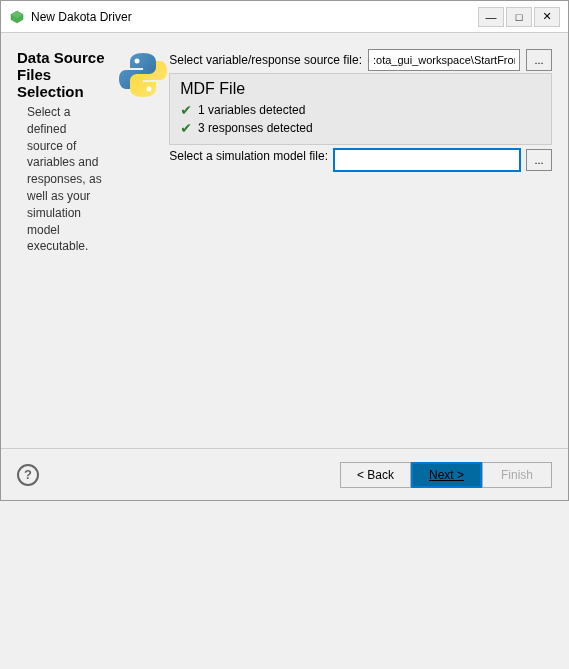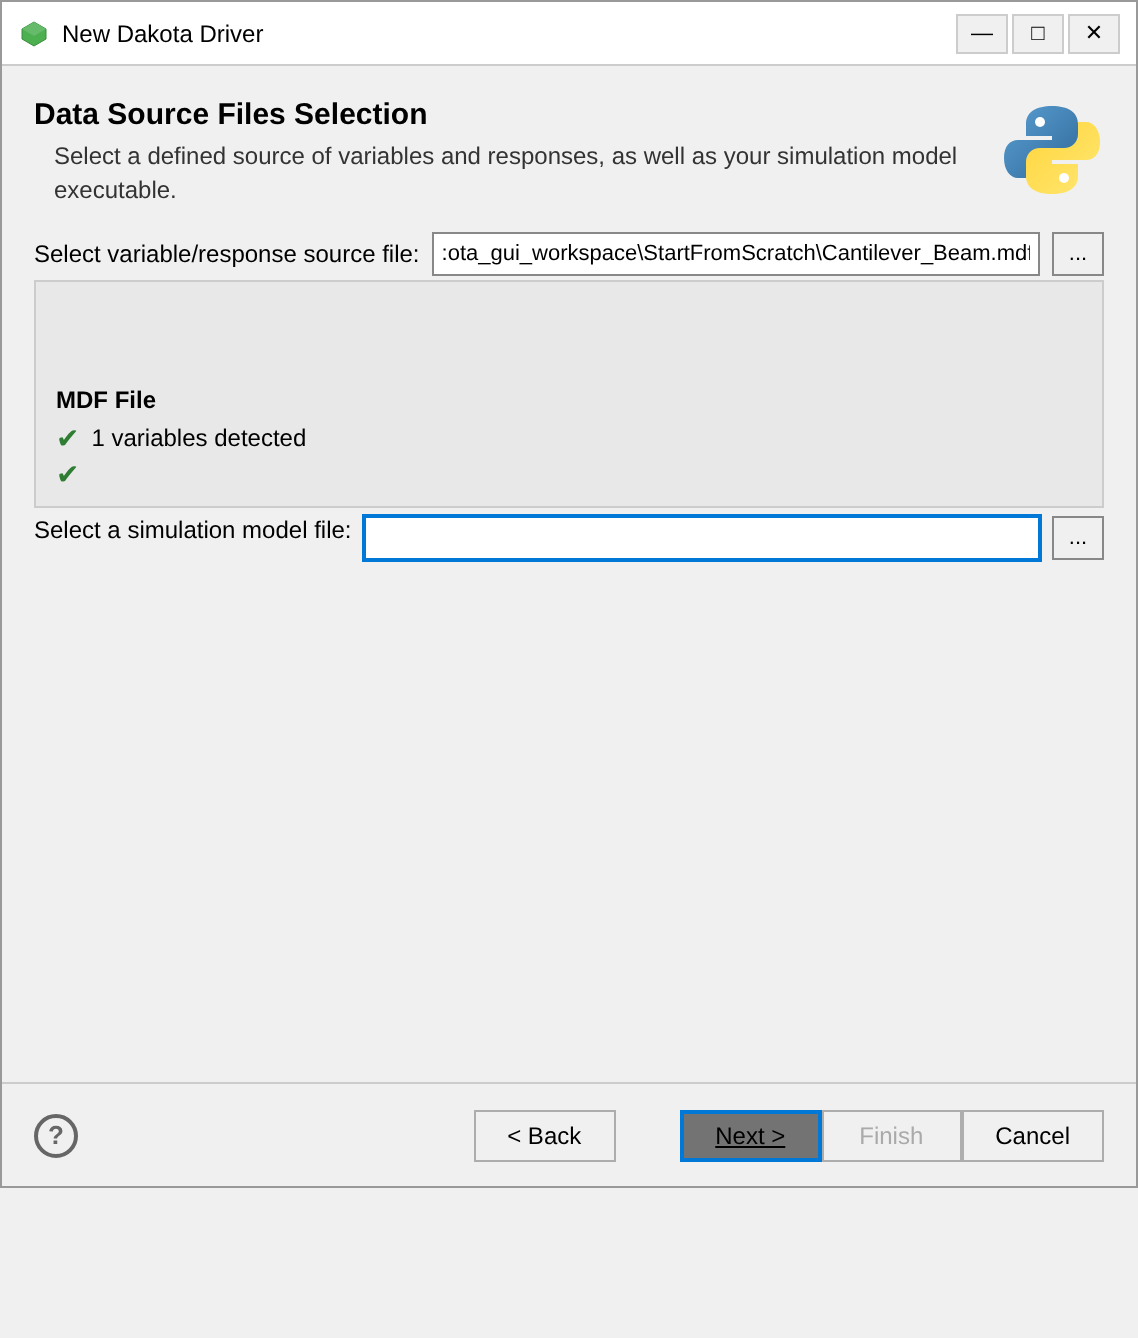--- a/index.html
+++ b/index.html
@@ -13,21 +13,21 @@
       height: 669px;
       background: #f0f0f0;
       font-family: 'Segoe UI', Tahoma, sans-serif;
       font-size: 13px;
       color: #000;
       overflow: hidden;
     }
 
     .window {
       width: 569px;
-      height: 594px;
+      height: 501px;
       background: #f0f0f0;
       border: 1px solid #999;
       display: flex;
       flex-direction: column;
     }
 
     .title-bar {
       background: #fff;
       height: 32px;
       display: flex;
@@ -70,21 +70,21 @@
       display: flex;
       align-items: center;
       justify-content: center;
       font-size: 11px;
       cursor: pointer;
     }
 
     .content {
       flex: 1;
       display: flex;
-      flex-direction: column;
+      flex-direction: row;
       padding: 16px 16px 8px 16px;
       overflow: hidden;
     }
 
     .page-header {
       display: flex;
       align-items: flex-start;
       margin-bottom: 12px;
     }
 
@@ -155,24 +155,23 @@
     }
 
     .mdf-info-box {
       background: #e8e8e8;
       border: 1px solid #ccc;
       padding: 6px 10px;
       margin-top: 2px;
     }
 
     .mdf-title {
-      font-size: 12px;
-      font-weight: bold;
+      font-size: 16px;
+      font-weight: normal;
       margin-bottom: 4px;
-      margin-top: 46px;
     }
 
     .mdf-item {
       display: flex;
       align-items: center;
       gap: 6px;
       font-size: 12px;
       margin-bottom: 2px;
     }
 
@@ -248,22 +247,21 @@
     }
 
     .footer-btn:disabled {
       color: #aaa;
       cursor: default;
       text-align: right;
     }
 
     .footer-btn.primary {
       border: 2px solid #0078d7;
-      background: #737373;
-      margin-left: 32px;
+      background: #0369a1;
     }
 
     .underline {
       text-decoration: underline;
     }
   </style>
 </head>
 <body>
 
 <div class="window">
@@ -322,20 +320,21 @@
       </div>
 
       <div class="mdf-info-box">
         <div class="mdf-title">MDF File</div>
         <div class="mdf-item">
           <span class="check-icon">✔</span>
           <span>1 variables detected</span>
         </div>
         <div class="mdf-item">
           <span class="check-icon">✔</span>
+          <span>3 responses detected</span>
         </div>
       </div>
 
       <div class="simulation-row">
         <label class="field-label">Select a simulation model file:</label>
         <input class="simulation-input" type="text" style="">
         <button class="browse-btn">...</button>
       </div>
 
       <div class="spacer"></div>
@@ -344,17 +343,16 @@
   </div>
 
   <div class="footer">
     <div class="help-icon">?</div>
     <div class="footer-buttons">
       <button class="footer-btn">&lt; Back</button>
       <button class="footer-btn primary">
         <span class="underline">Next &gt;</span>
       </button>
       <button class="footer-btn" disabled="">Finish</button>
-      <button class="footer-btn">Cancel</button>
     </div>
   </div>
 
 </div>
 
 </body></html>

